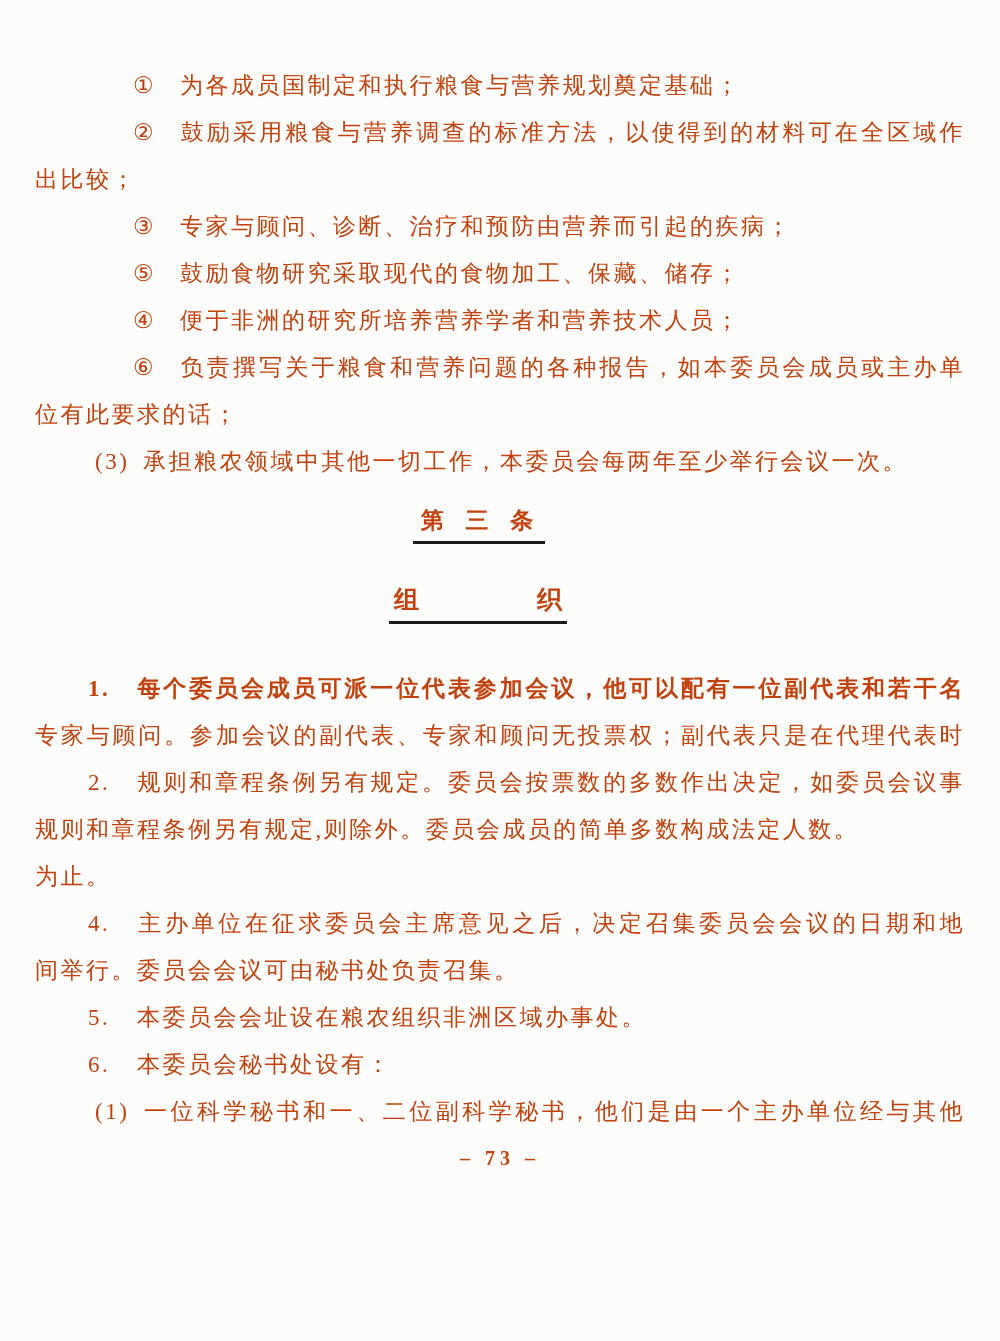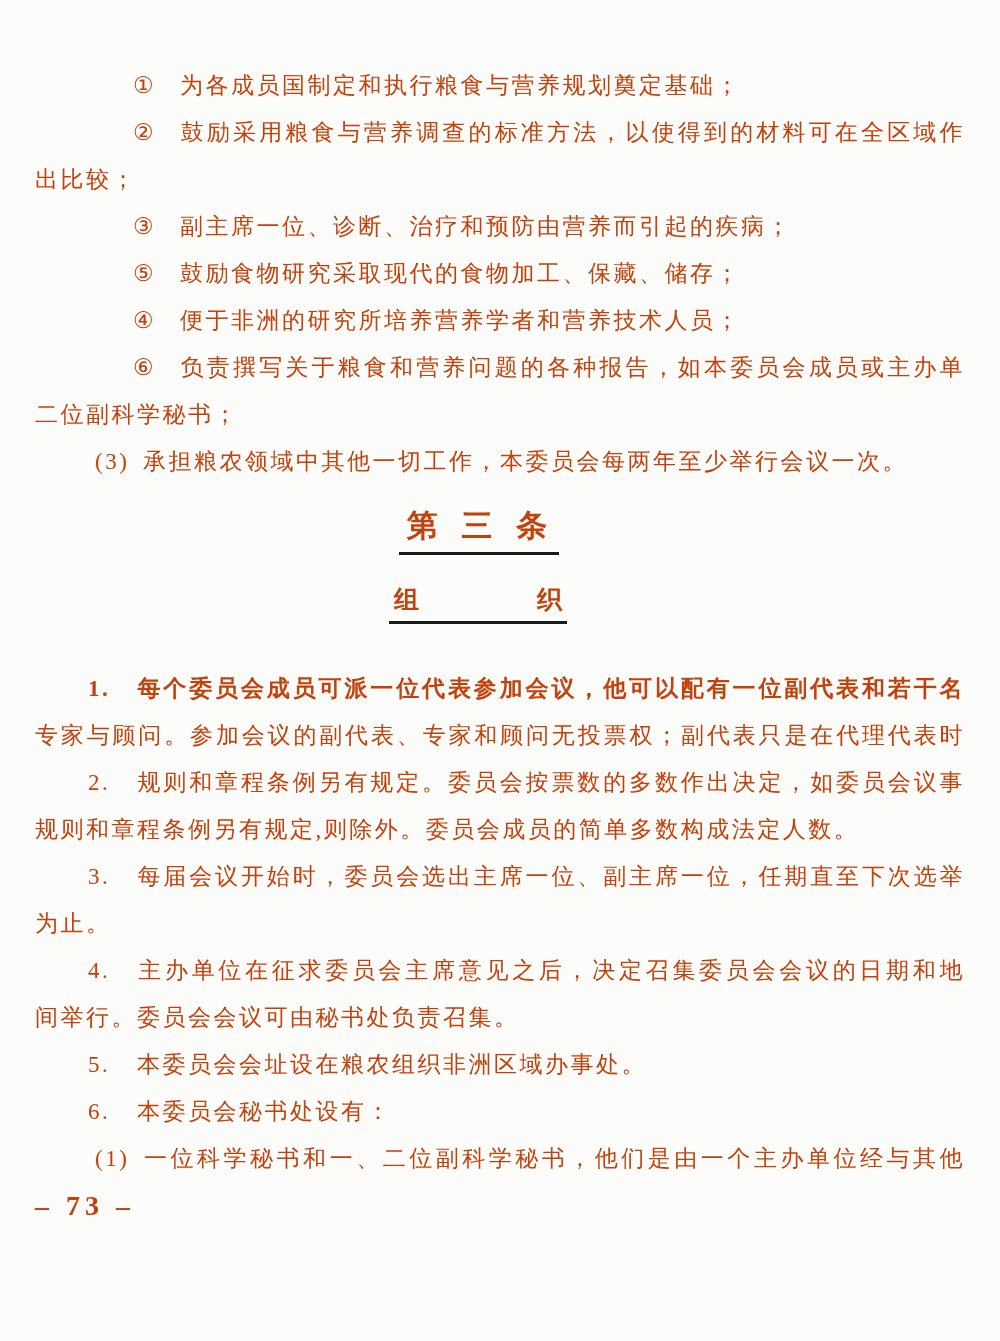--- a/index.html
+++ b/index.html
@@ -40,21 +40,21 @@
   .ind-paren .marker { width: 48px; }
   .first-numbered { margin-top: 38px; font-weight: bold; }
 
   .heading-wrap {
     text-align: center;
     margin-top: 18px;
     height: 46px;
   }
   .art-heading {
     display: inline-block;
-    font-size: 31px;
+    font-size: 23px;
     font-weight: bold;
     letter-spacing: 8px;
     border-bottom: 3px solid #1a1a1a;
     padding: 2px 4px 5px 8px;
     transform: translateX(-21px);
   }
   .sec-heading-wrap {
     text-align: center;
     margin-top: 32px;
     height: 46px;
@@ -63,47 +63,48 @@
     display: inline-flex;
     justify-content: space-between;
     width: 168px;
     font-size: 25px;
     font-weight: bold;
     border-bottom: 3px solid #1a1a1a;
     padding: 2px 5px 5px 5px;
     transform: translateX(-22px);
   }
   .page-number {
-    font-size: 28px;
+    text-align: center;
+    font-size: 20px;
     font-weight: bold;
     letter-spacing: 5px;
     line-height: 47px;
     height: 47px;
   }
 </style>
 </head>
 <body>
 
 <div class="page">
 
   <div class="line ind-circ"><span class="marker">①</span><span>为各成员国制定和执行粮食与营养规划奠定基础；</span></div>
 
   <div class="line ind-circ fill"><span class="marker">②</span><span>鼓励采用粮食与营养调查的标准方法，以使得到的材料可在全区域作</span></div>
 
   <div class="line"><span>出比较；</span></div>
 
-  <div class="line ind-circ"><span class="marker">③</span><span>副主席一位、诊断、治疗和预防由营养而引起的疾病；</span></div>
+  <div class="line ind-circ"><span class="marker">③</span><span>专家与顾问、诊断、治疗和预防由营养而引起的疾病；</span></div>
 
   <div class="line ind-circ"><span class="marker">⑤</span><span>鼓励食物研究采取现代的食物加工、保藏、储存；</span></div>
 
   <div class="line ind-circ"><span class="marker">④</span><span>便于非洲的研究所培养营养学者和营养技术人员；</span></div>
 
   <div class="line ind-circ fill"><span class="marker">⑥</span><span>负责撰写关于粮食和营养问题的各种报告，如本委员会成员或主办单</span></div>
 
-  <div class="line"><span>二位副科学秘书；</span></div>
+  <div class="line"><span>位有此要求的话；</span></div>
 
   <div class="line ind-paren"><span class="marker">(3)</span><span>承担粮农领域中其他一切工作，本委员会每两年至少举行会议一次。</span></div>
 
   <div class="heading-wrap">
     <span class="art-heading">第 三 条</span>
   </div>
 
   <div class="sec-heading-wrap">
     <span class="sec-heading">
         <span>组</span>
@@ -113,21 +114,20 @@
 
   <div class="line ind-num fill first-numbered"><span class="marker">1.</span><span>每个委员会成员可派一位代表参加会议，他可以配有一位副代表和若干名</span></div>
 
   <div class="line fill"><span>专家与顾问。参加会议的副代表、专家和顾问无投票权；副代表只是在代理代表时</span></div>
 
 
   <div class="line ind-num fill"><span class="marker">2.</span><span>规则和章程条例另有规定。委员会按票数的多数作出决定，如委员会议事</span></div>
 
   <div class="line"><span>规则和章程条例另有规定,则除外。委员会成员的简单多数构成法定人数。</span></div>
 
-  <div class="line ind-num fill"><span class="marker">3.</span><span>每届会议开始时，委员会选出主席一位、副主席一位，任期直至下次选举</span></div>
 
   <div class="line"><span>为止。</span></div>
 
   <div class="line ind-num fill"><span class="marker">4.</span><span>主办单位在征求委员会主席意见之后，决定召集委员会会议的日期和地点。</span></div>
 
 
   <div class="line"><span>间举行。委员会会议可由秘书处负责召集。</span></div>
 
   <div class="line ind-num"><span class="marker">5.</span><span>本委员会会址设在粮农组织非洲区域办事处。</span></div>
 

